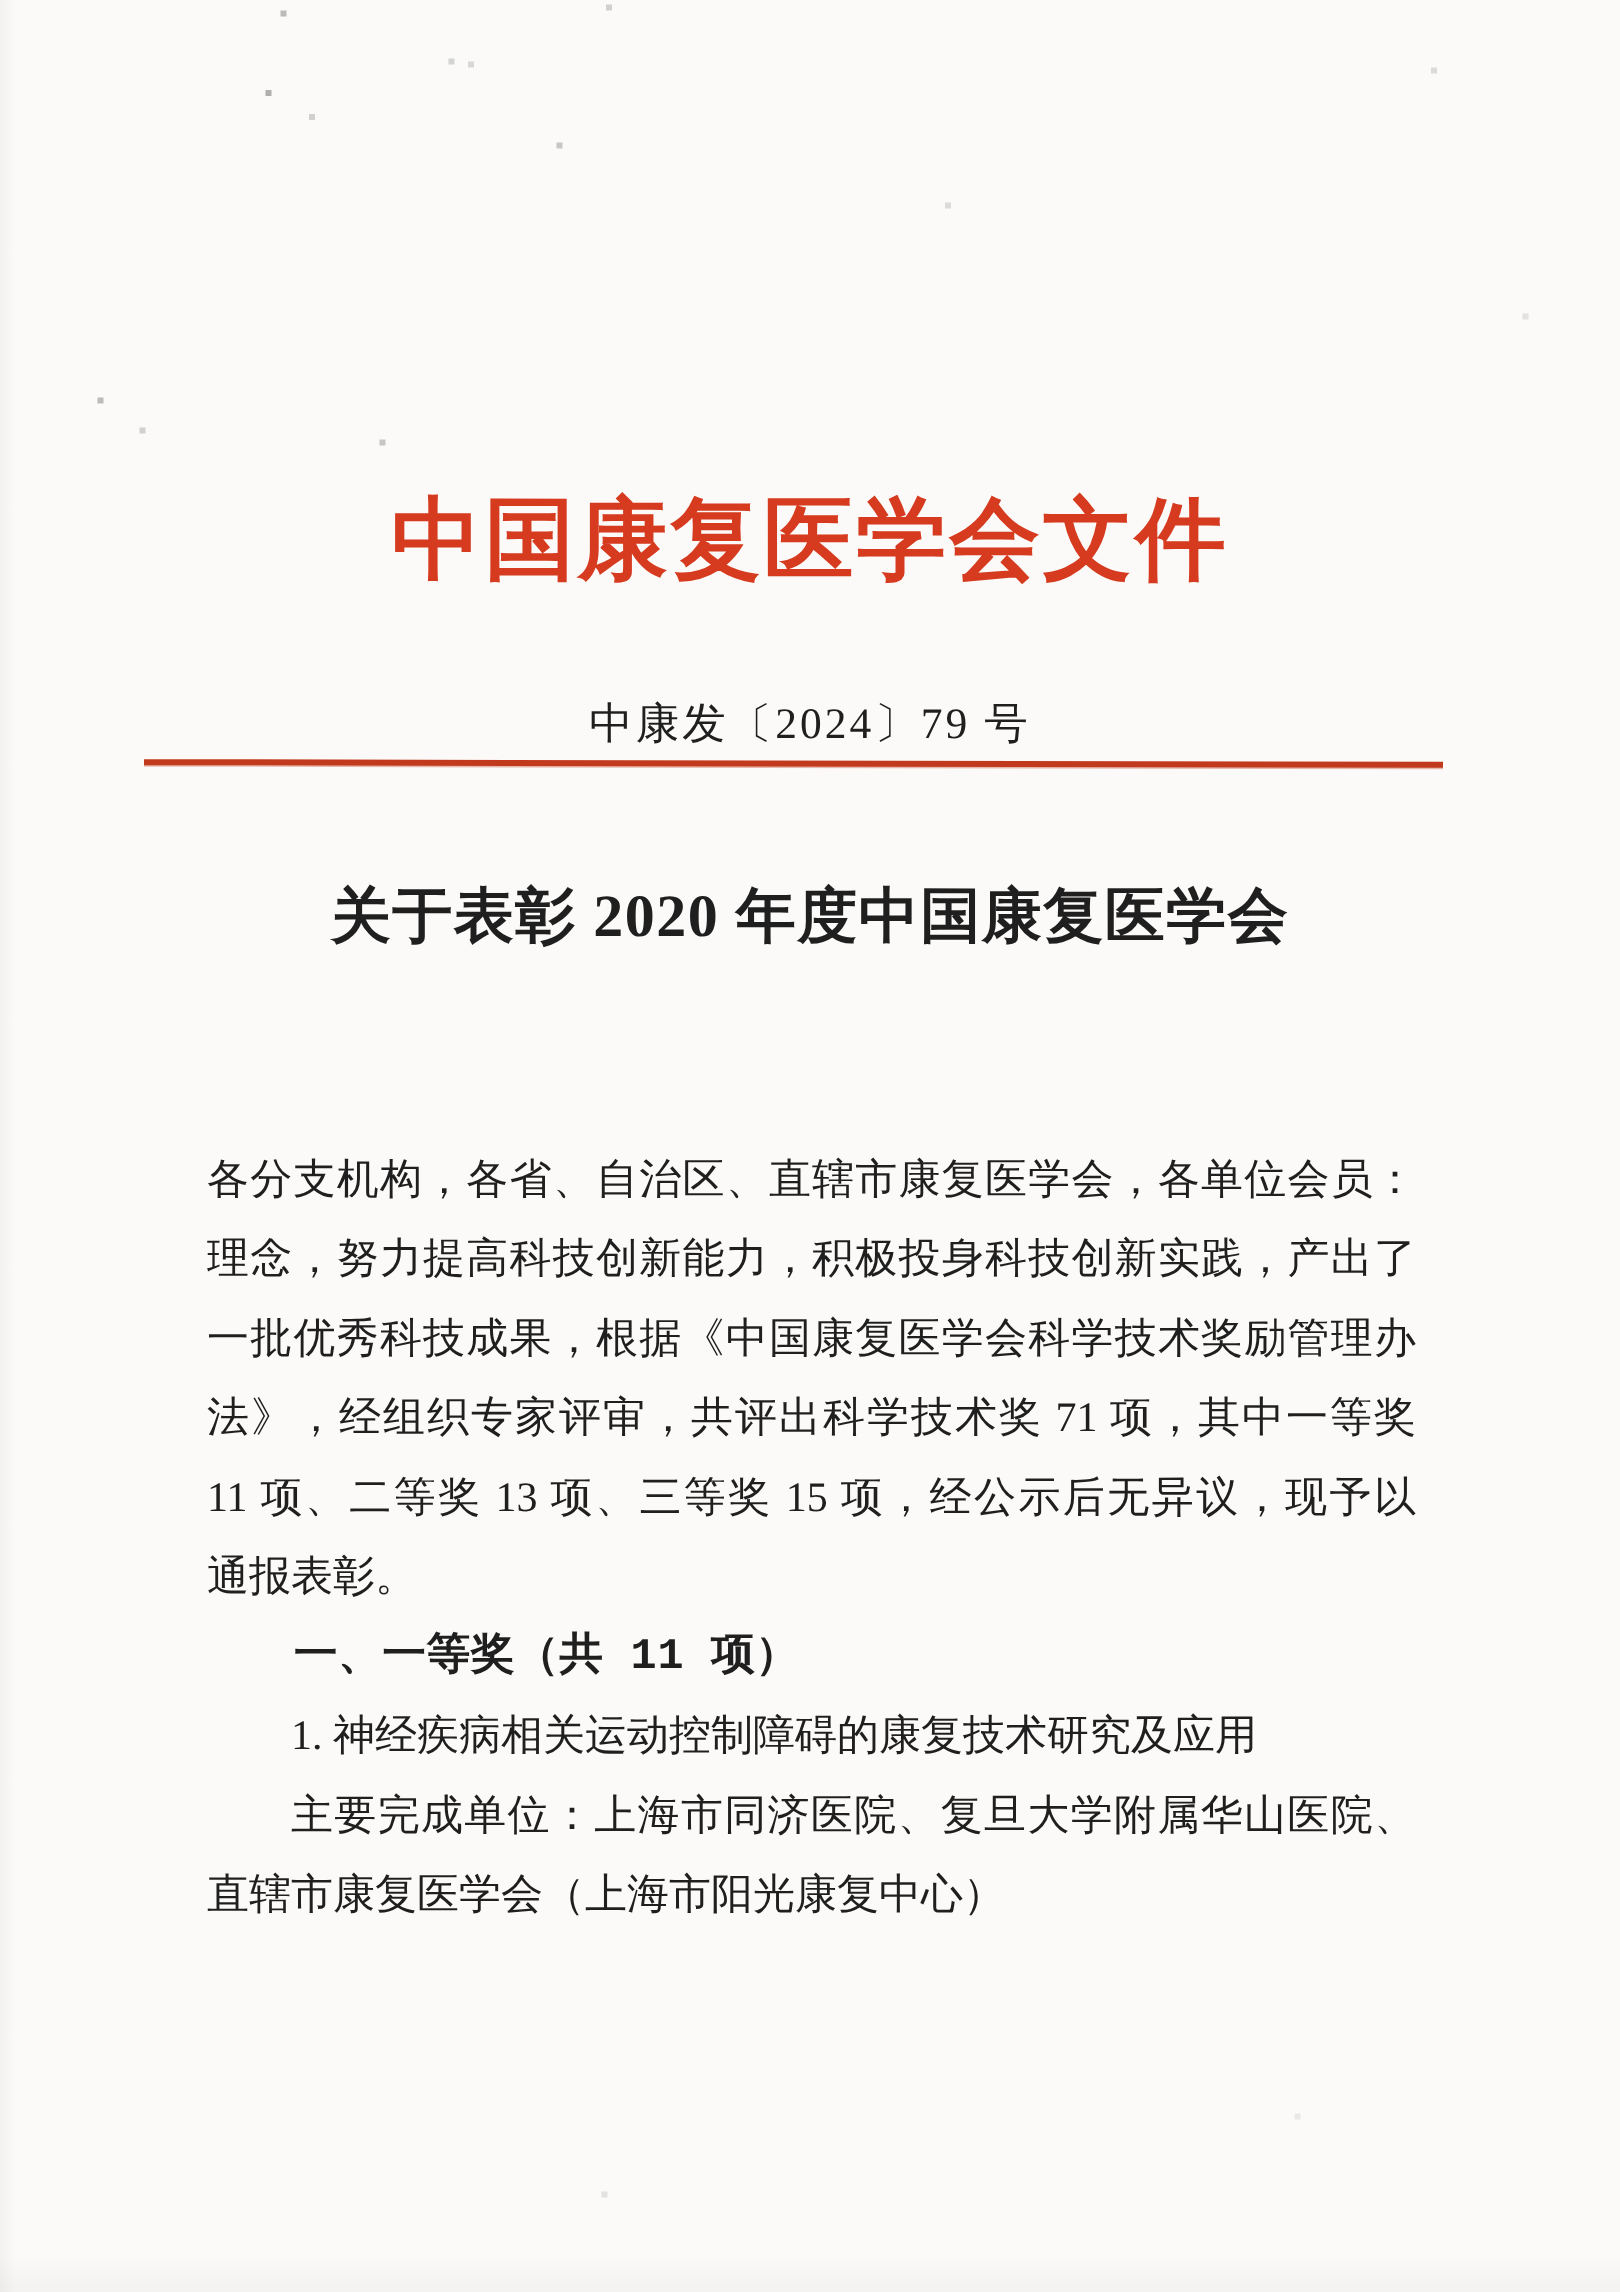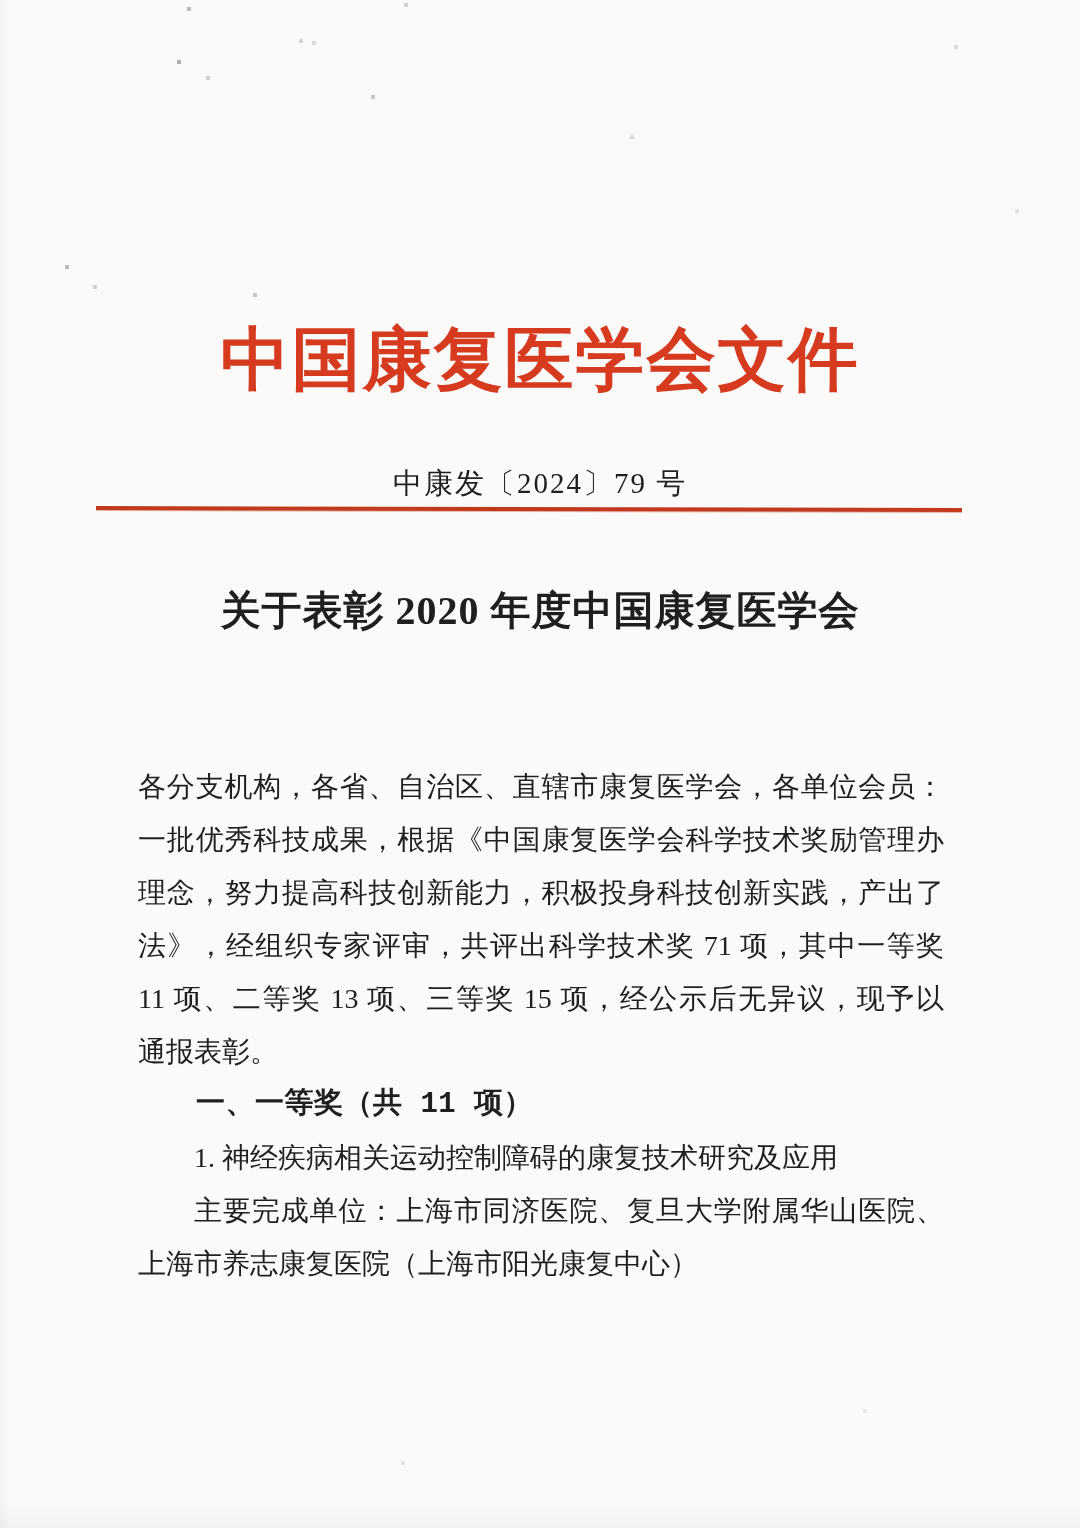--- a/index.html
+++ b/index.html
@@ -20,21 +20,21 @@
   
   .page::before{
     content:"";position:absolute;inset:0;pointer-events:none;
     background:
       linear-gradient(90deg, rgba(0,0,0,0.035), rgba(0,0,0,0) 10px),
       linear-gradient(0deg, rgba(0,0,0,0.03), rgba(0,0,0,0) 26px);
   }
   .org-header{
     position:absolute;top:318px;left:0;width:100%;
     text-align:center;
-    font-size:69px;line-height:84px;font-weight:bold;
+    font-size:60px;line-height:84px;font-weight:bold;
     letter-spacing:2px;
     color:var(--header-red);
   }
   .doc-number{
     position:absolute;top:464px;left:0;width:100%;
     text-align:center;
     font-size:29px;line-height:38px;
     letter-spacing:2px;
   }
   .red-rule{
@@ -103,26 +103,26 @@
 
   <div class="red-rule"></div>
 
   <div class="doc-title">
     <div>关于表彰 2020 年度中国康复医学会</div>
   </div>
 
   <div class="body-block">
     <div class="line justify">各分支机构，各省、自治区、直辖市康复医学会，各单位会员：</div>
 
+    <div class="line justify">理念，努力提高科技创新能力，积极投身科技创新实践，产出了</div>
     <div class="line justify">一批优秀科技成果，根据《中国康复医学会科学技术奖励管理办</div>
-    <div class="line justify">理念，努力提高科技创新能力，积极投身科技创新实践，产出了</div>
     <div class="line justify">法》，经组织专家评审，共评出科学技术奖 71 项，其中一等奖</div>
     <div class="line justify">11 项、二等奖 13 项、三等奖 15 项，经公示后无异议，现予以</div>
     <div class="line">通报表彰。</div>
 
     <div class="line heading indent">一、一等奖（共 11 项）</div>
 
     <div class="line indent">1. 神经疾病相关运动控制障碍的康复技术研究及应用</div>
     <div class="line justify indent">主要完成单位：上海市同济医院、复旦大学附属华山医院、</div>
-    <div class="line">上海市养志康复医院（上海市阳光康复中心）</div>
+    <div class="line">直辖市康复医学会（上海市阳光康复中心）</div>
   </div>
 
 </div>
 
 </body></html>

